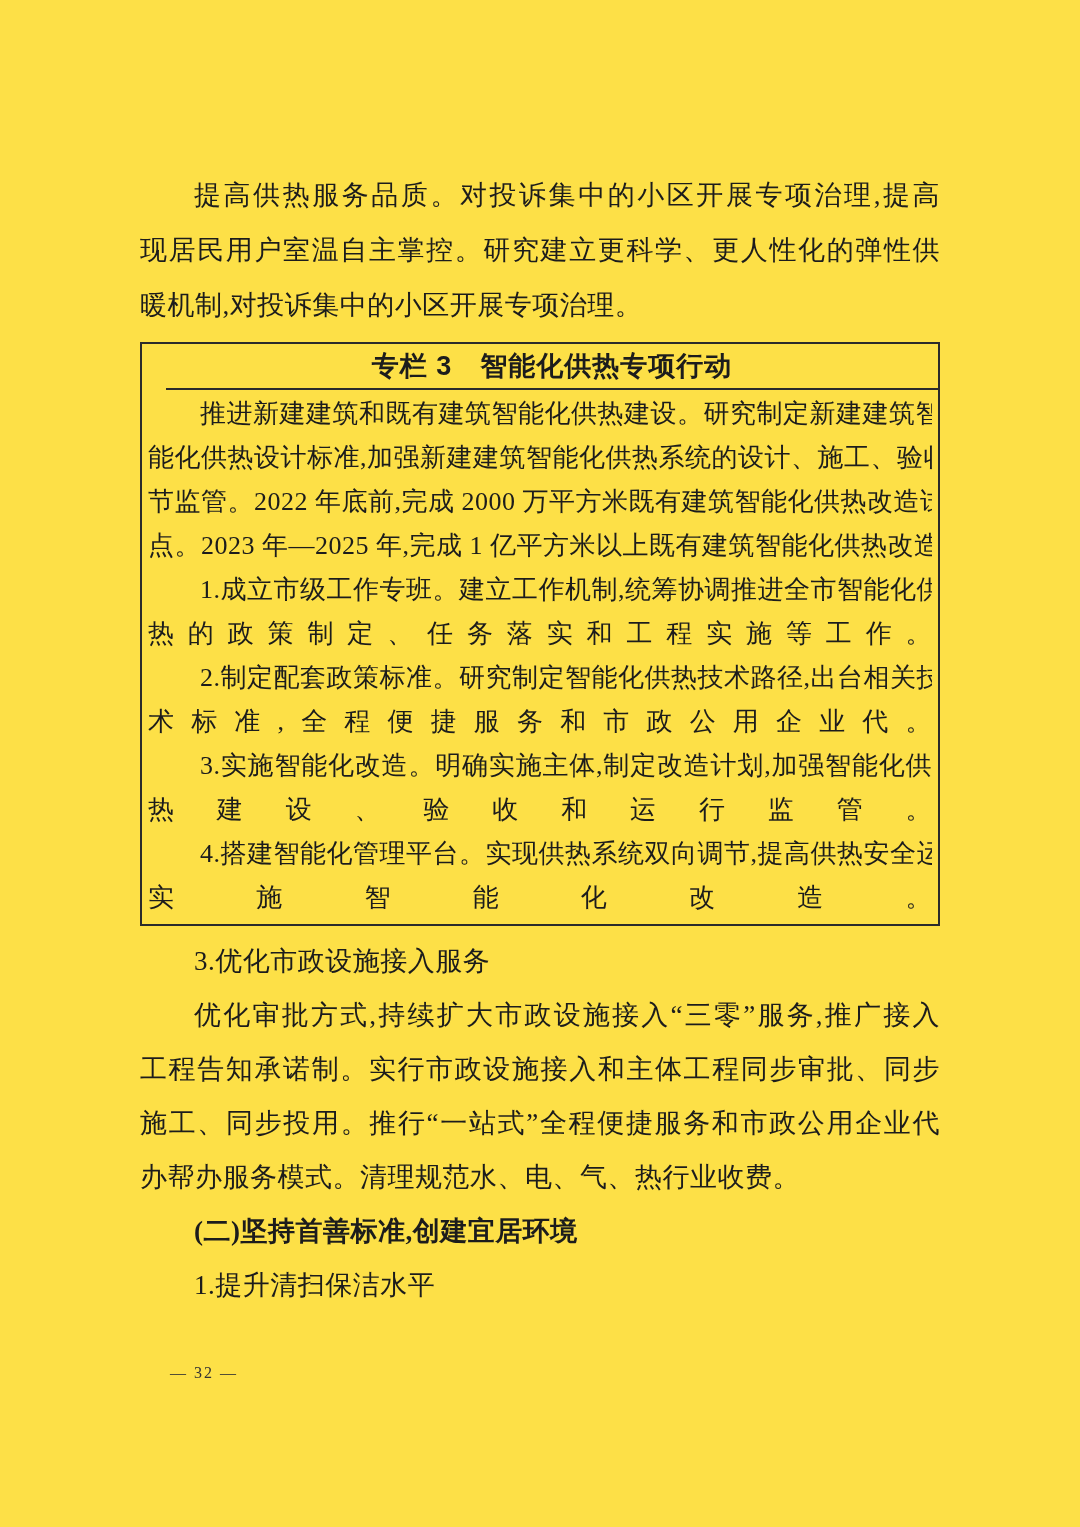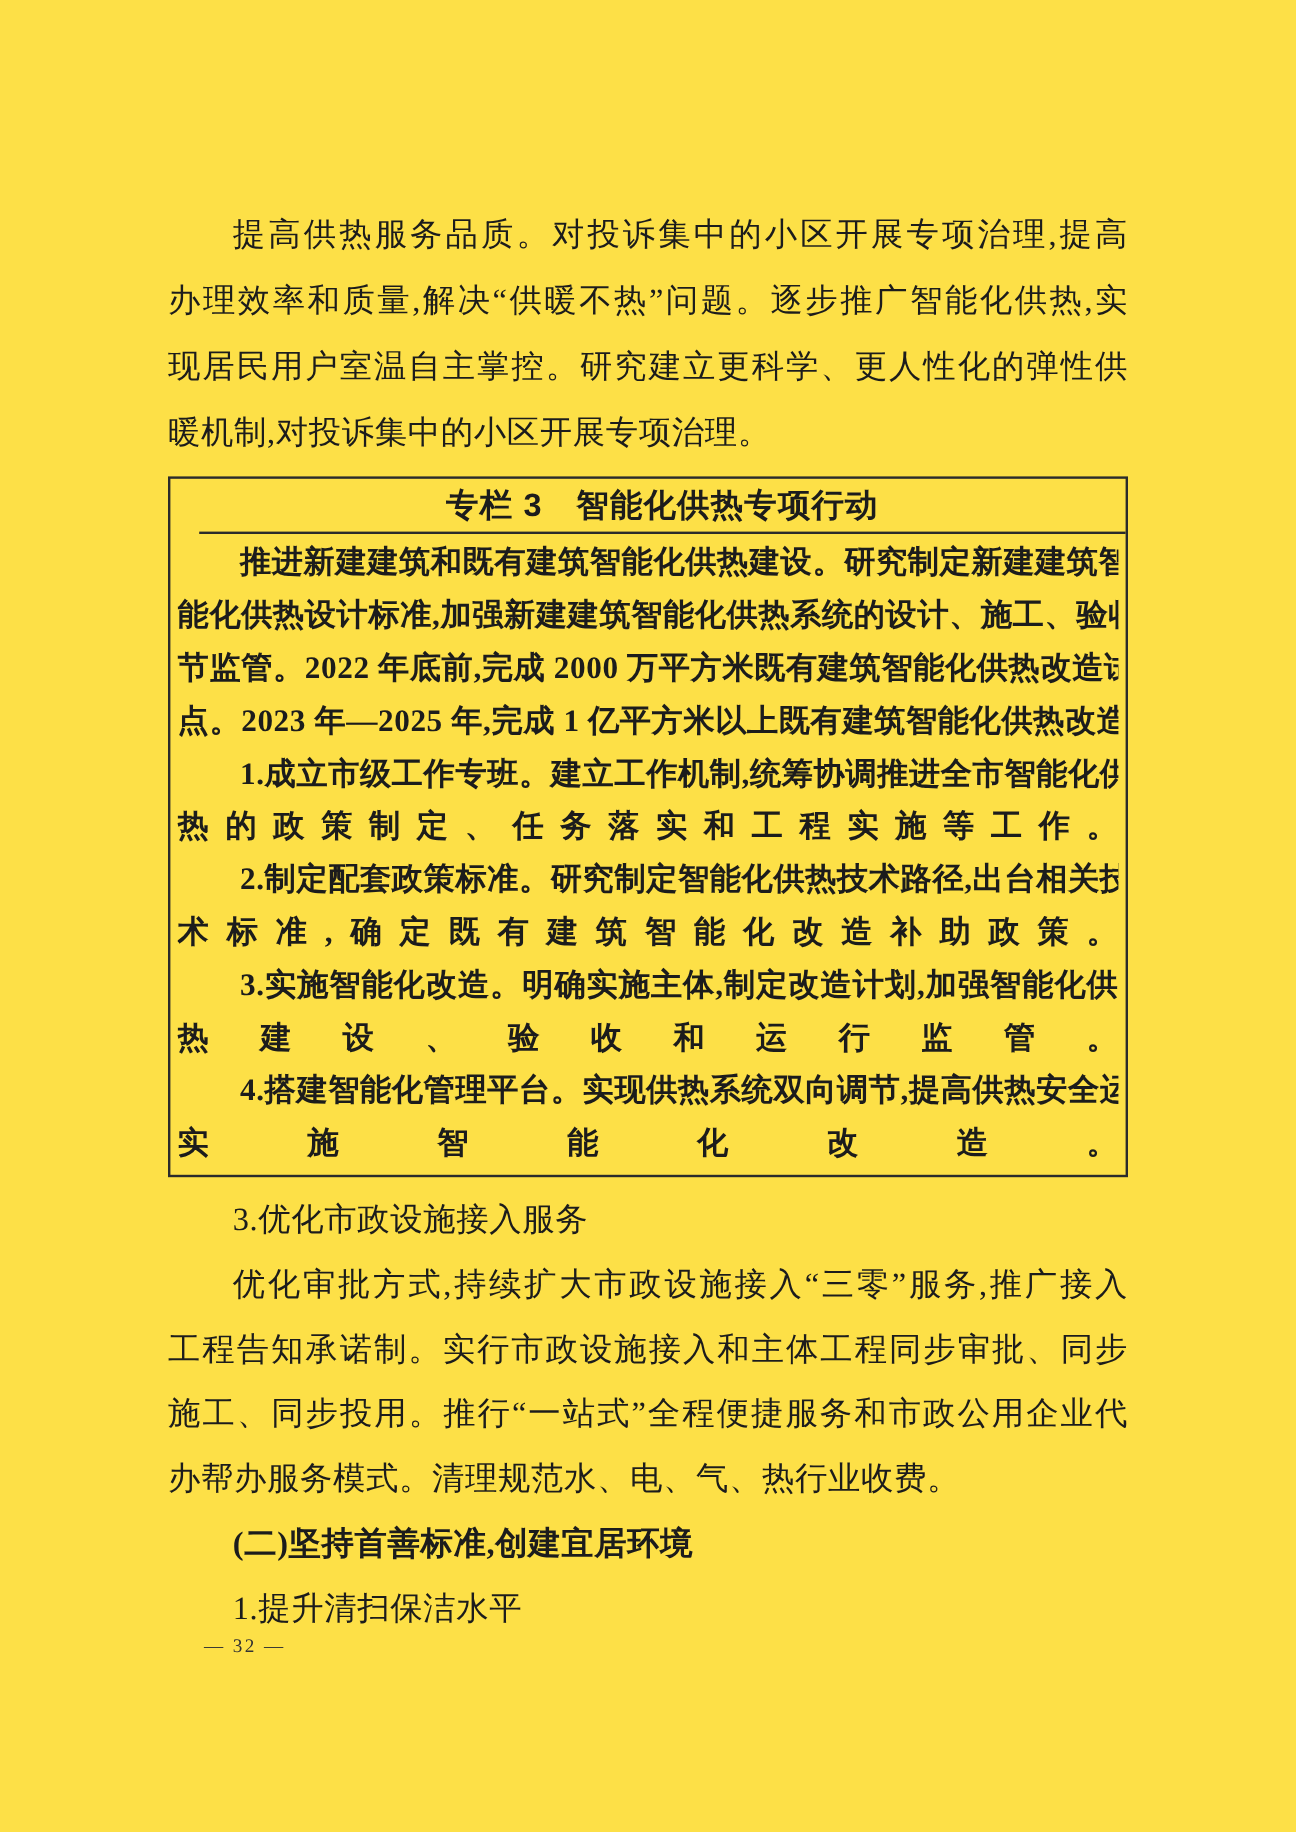--- a/index.html
+++ b/index.html
@@ -53,61 +53,59 @@
   }
   .bline {
     font-size:26px;
     line-height:44px;
     height:44px;
     text-align:justify;
     text-align-last:justify;
     letter-spacing:0.5px;
     overflow:hidden;
     white-space:nowrap;
-    font-weight:bold;
   }
   .post { margin-top:8px; }
   .footer {
     position:absolute;
     left:170px; top:1349px;
     font-size:16px;
     line-height:48px;
     color:#333333;
     letter-spacing:2px;
   }
 </style>
 </head>
 <body>
 
 <div class="page">
   <div class="content">
 
     <div>
       <div class="mline first">提高供热服务品质。对投诉集中的小区开展专项治理,提高</div>
-      <div class="mline">办理效率和质量,解决“供暖不热”问题。逐步推广智能化供热,实</div>
       <div class="mline">现居民用户室温自主掌控。研究建立更科学、更人性化的弹性供</div>
       <div class="mline end">暖机制,对投诉集中的小区开展专项治理。</div>
     </div>
 
     <div class="fbox">
       <div class="fbox-title">专栏 3　智能化供热专项行动</div>
       <div class="fbox-body">
         <div>
           <div class="bline first">推进新建建筑和既有建筑智能化供热建设。研究制定新建建筑智</div>
           <div class="bline">能化供热设计标准,加强新建建筑智能化供热系统的设计、施工、验收环</div>
           <div class="bline">节监管。2022 年底前,完成 2000 万平方米既有建筑智能化供热改造试</div>
           <div class="bline end">点。2023 年—2025 年,完成 1 亿平方米以上既有建筑智能化供热改造。</div>
         </div>
         <div>
           <div class="bline first">1.成立市级工作专班。建立工作机制,统筹协调推进全市智能化供</div>
           <div class="bline end">热的政策制定、任务落实和工程实施等工作。</div>
         </div>
         <div>
           <div class="bline first">2.制定配套政策标准。研究制定智能化供热技术路径,出台相关技</div>
-          <div class="bline end">术标准,确定既有建筑智能化改造补助政策。</div>
+          <div class="bline end">术标准,全程便捷服务和市政公用企业代。</div>
         </div>
         <div>
           <div class="bline first">3.实施智能化改造。明确实施主体,制定改造计划,加强智能化供</div>
           <div class="bline end">热建设、验收和运行监管。</div>
         </div>
         <div>
           <div class="bline first">4.搭建智能化管理平台。实现供热系统双向调节,提高供热安全运</div>
           <div class="bline end">实施智能化改造。</div>
         </div>
       </div>

